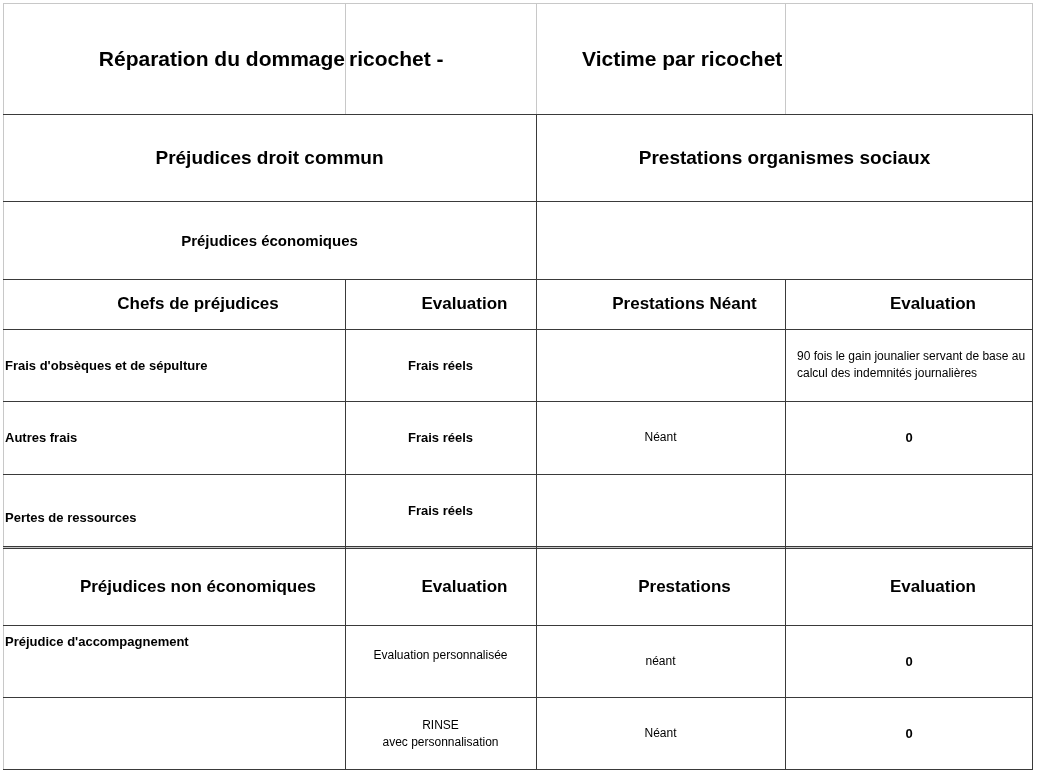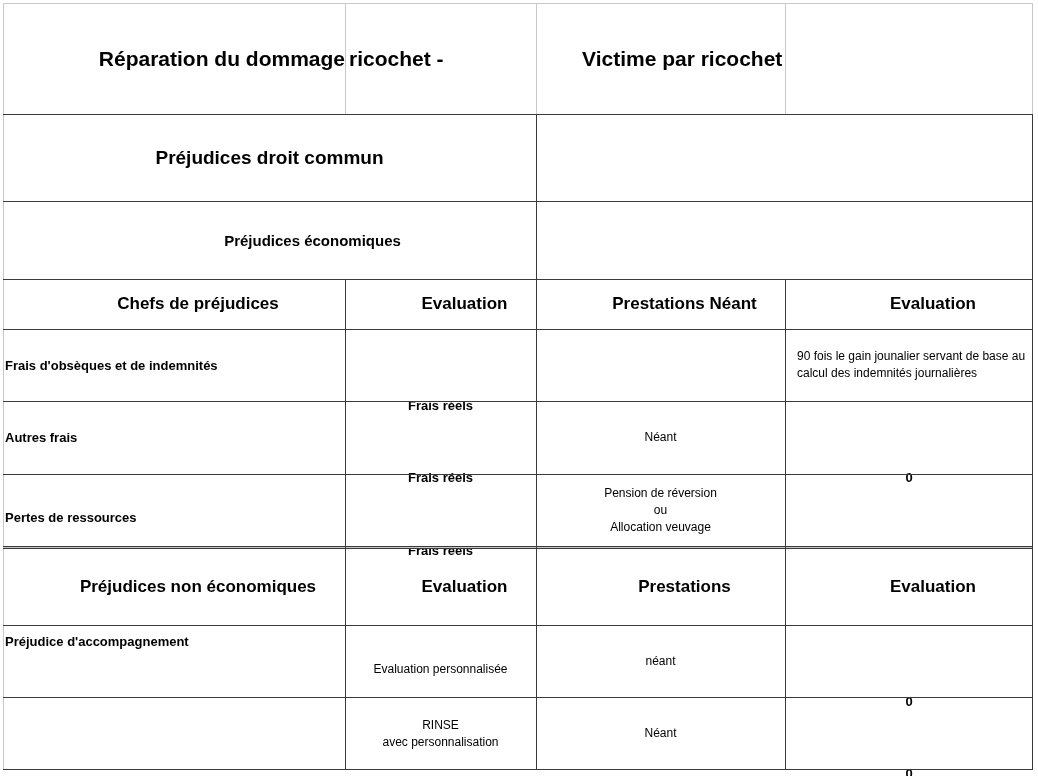--- a/index.html
+++ b/index.html
@@ -9,65 +9,63 @@
   .cell { position: absolute; box-sizing: border-box; display: flex;
           align-items: center; justify-content: center; text-align: center;
           white-space: pre-line; }
   .gl { position: absolute; background: #3a3a3a; }
   .gl.light { background: #c8c8c8; }
   .t-title { font-size: 21px; font-weight: bold; }
   .t-h1 { font-size: 19px; font-weight: bold; }
   .t-h2 { font-size: 15px; font-weight: bold; }
   .t-h3 { font-size: 17px; font-weight: bold; padding-left: 48px; }
   .t-lbl { font-size: 13px; font-weight: bold; justify-content: flex-start; padding-left: 2px; }
-  .t-bold { font-size: 13px; font-weight: bold; margin-top: 40px; }
+  .t-bold { font-size: 13px; font-weight: bold; }
   .t-norm { font-size: 12px; line-height: 17px; }
   .t-left { justify-content: flex-start; text-align: left; padding-left: 12px; }
 </style>
 </head>
 <body>
 
 <div class="sheet">
 
   <div class="cell t-title" style="left:0;top:0;width:342px;height:111px;justify-content:flex-end;padding-right:0;">Réparation du dommage</div>
   <div class="cell t-title" style="left:344px;top:0;width:189px;height:111px;justify-content:flex-start;padding-left:2px;">ricochet  -</div>
   <div class="cell t-title" style="left:533px;top:0;width:249px;height:111px;justify-content:flex-start;padding-left:3px;margin-left:43px;">Victime par ricochet</div>
   <div class="cell" style="left:782px;top:0;width:248px;height:111px;"></div>
 
   <div class="cell t-h1" style="left:0;top:111px;width:533px;height:87px;">Préjudices  droit commun</div>
+  <div class="cell t-h1" style="left:533px;top:111px;width:497px;height:87px;">Prestations organismes sociaux</div>
 
-  <div class="cell t-h2" style="left:0;top:198px;width:533px;height:78px;margin-left:43px;">Préjudices économiques</div>
+  <div class="cell t-h2" style="left:0;top:198px;width:533px;height:78px;">Préjudices économiques</div>
 
   <div class="cell t-h3" style="left:0;top:276px;width:342px;height:50px;">Chefs de préjudices</div>
   <div class="cell t-h3" style="left:342px;top:276px;width:191px;height:50px;">Evaluation</div>
   <div class="cell t-h3" style="left:533px;top:276px;width:249px;height:50px;">Prestations Néant</div>
   <div class="cell t-h3" style="left:782px;top:276px;width:248px;height:50px;">Evaluation</div>
 
-  <div class="cell t-lbl" style="left:0;top:326px;width:342px;height:72px;">Frais d'obsèques et de indemnités</div>
+  <div class="cell t-lbl" style="left:0;top:326px;width:342px;height:72px;">Frais d'obsèques et de sépulture</div>
   <div class="cell t-bold" style="left:342px;top:326px;width:191px;height:72px;">Frais réels</div>
   <div class="cell t-norm t-left" style="left:782px;top:326px;width:248px;height:72px;">90 fois le gain jounalier servant de base au calcul des indemnités journalières</div>
 
   <div class="cell t-lbl" style="left:0;top:398px;width:342px;height:73px;">Autres frais</div>
   <div class="cell t-bold" style="left:342px;top:398px;width:191px;height:73px;">Frais réels</div>
   <div class="cell t-norm" style="left:533px;top:398px;width:249px;height:73px;">Néant</div>
   <div class="cell t-bold" style="left:782px;top:398px;width:248px;height:73px;">0</div>
 
   <div class="cell t-lbl" style="left:0;top:471px;width:342px;height:87px;">Pertes de ressources</div>
   <div class="cell t-bold" style="left:342px;top:471px;width:191px;height:72px;">Frais réels</div>
-  <div class="cell t-norm" style="left:533px;top:471px;width:249px;height:72px;">Pension de réversion
-ou
-Allocation veuvage</div>
 
   <div class="cell t-h3" style="left:0;top:546px;width:342px;height:76px;">Préjudices non économiques</div>
   <div class="cell t-h3" style="left:342px;top:546px;width:191px;height:76px;">Evaluation</div>
   <div class="cell t-h3" style="left:533px;top:546px;width:249px;height:76px;">Prestations</div>
   <div class="cell t-h3" style="left:782px;top:546px;width:248px;height:76px;">Evaluation</div>
 
   <div class="cell t-lbl" style="left:0;top:602px;width:342px;height:72px;">Préjudice d'accompagnement</div>
-  <div class="cell t-norm" style="left:342px;top:630px;width:191px;height:72px;">Evaluation personnalisée</div>
+  <div class="cell t-norm" style="left:342px;top:616px;width:191px;height:72px;">Evaluation personnalisée</div>
   <div class="cell t-norm" style="left:533px;top:622px;width:249px;height:72px;">néant</div>
   <div class="cell t-bold" style="left:782px;top:622px;width:248px;height:72px;">0</div>
 
   <div class="cell t-norm" style="left:342px;top:694px;width:191px;height:73px;">RINSE
 avec personnalisation</div>
   <div class="cell t-norm" style="left:533px;top:694px;width:249px;height:73px;">Néant</div>
   <div class="cell t-bold" style="left:782px;top:694px;width:248px;height:73px;">0</div>
 
   <div class="gl light" style="left:0;top:0;width:1030px;height:1px;"></div>
   <div class="gl light" style="left:0;top:0;width:1px;height:767px;"></div>

